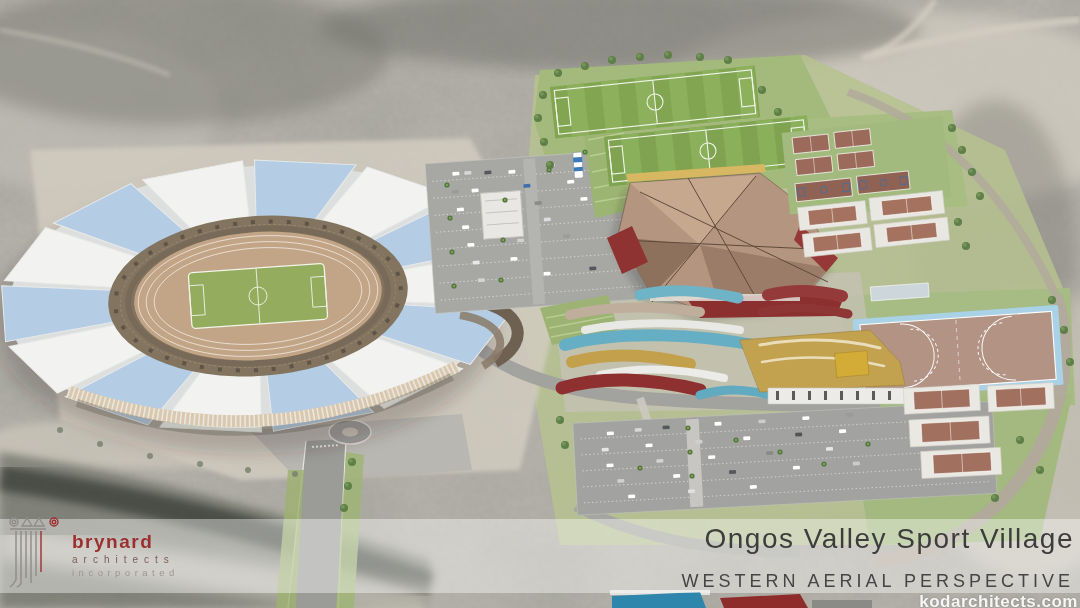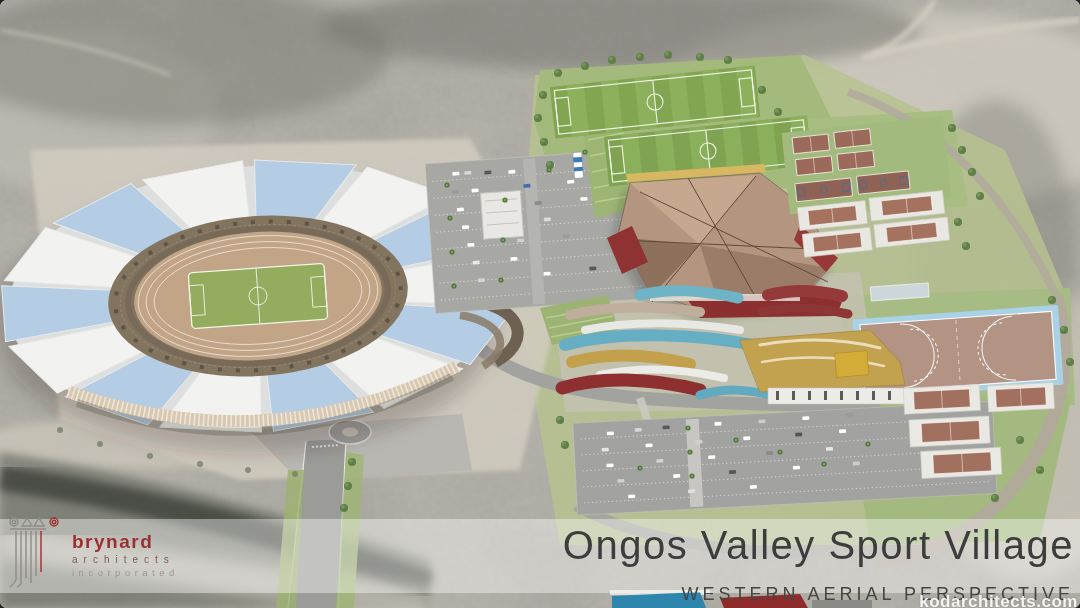--- a/index.html
+++ b/index.html
@@ -1,28 +1,28 @@
 <!DOCTYPE html>
 <html><head>
 <meta charset="utf-8">
 <style>
   html,body{margin:0;padding:0;background:#222;}
   .stage{position:relative;width:1080px;height:608px;overflow:hidden;
-         background:#b5b2aa;font-family:"Liberation Sans",sans-serif;border-radius:7px;}
+         background:#b5b2aa;font-family:"Liberation Sans",sans-serif;}
   .scene{position:absolute;left:0;top:0;}
   .caption-bar{position:absolute;left:0;top:519px;width:1080px;height:74px;
                background:rgba(255,255,255,.40);}
   .logo{position:absolute;left:8px;top:514px;display:flex;align-items:flex-start;}
   .logo-text{margin-left:6px;margin-top:18px;line-height:1;}
   .logo-name1{font-weight:bold;font-size:19px;letter-spacing:1.5px;color:#9c3030;}
   .logo-name2{font-weight:bold;font-size:31px;letter-spacing:2px;color:#8c2525;margin-top:1px;}
   .logo-desc1{font-size:10px;letter-spacing:6px;color:#7d5a5a;margin-top:4px;}
   .logo-desc2{font-size:9.5px;letter-spacing:4.5px;color:#a09494;margin-top:3px;}
   .caption{position:absolute;right:6px;top:523px;text-align:right;}
-  .caption-title{font-size:40px;font-weight:400;letter-spacing:1.5px;color:#3d3d3d;}
+  .caption-title{font-size:28px;font-weight:400;letter-spacing:1.5px;color:#3d3d3d;}
   .caption-sub{font-size:18px;font-weight:400;letter-spacing:4px;color:#454545;margin-top:16px;}
   .watermark{position:absolute;right:2px;top:592px;font-size:17px;letter-spacing:.5px;
              color:rgba(255,255,255,.92);text-shadow:0 0 2px rgba(0,0,0,.25);font-weight:bold;}
 </style>
 </head>
 <body>
 
 <div class="stage">
 
 <svg class="scene" width="1080" height="608" viewBox="0 0 1080 608">

